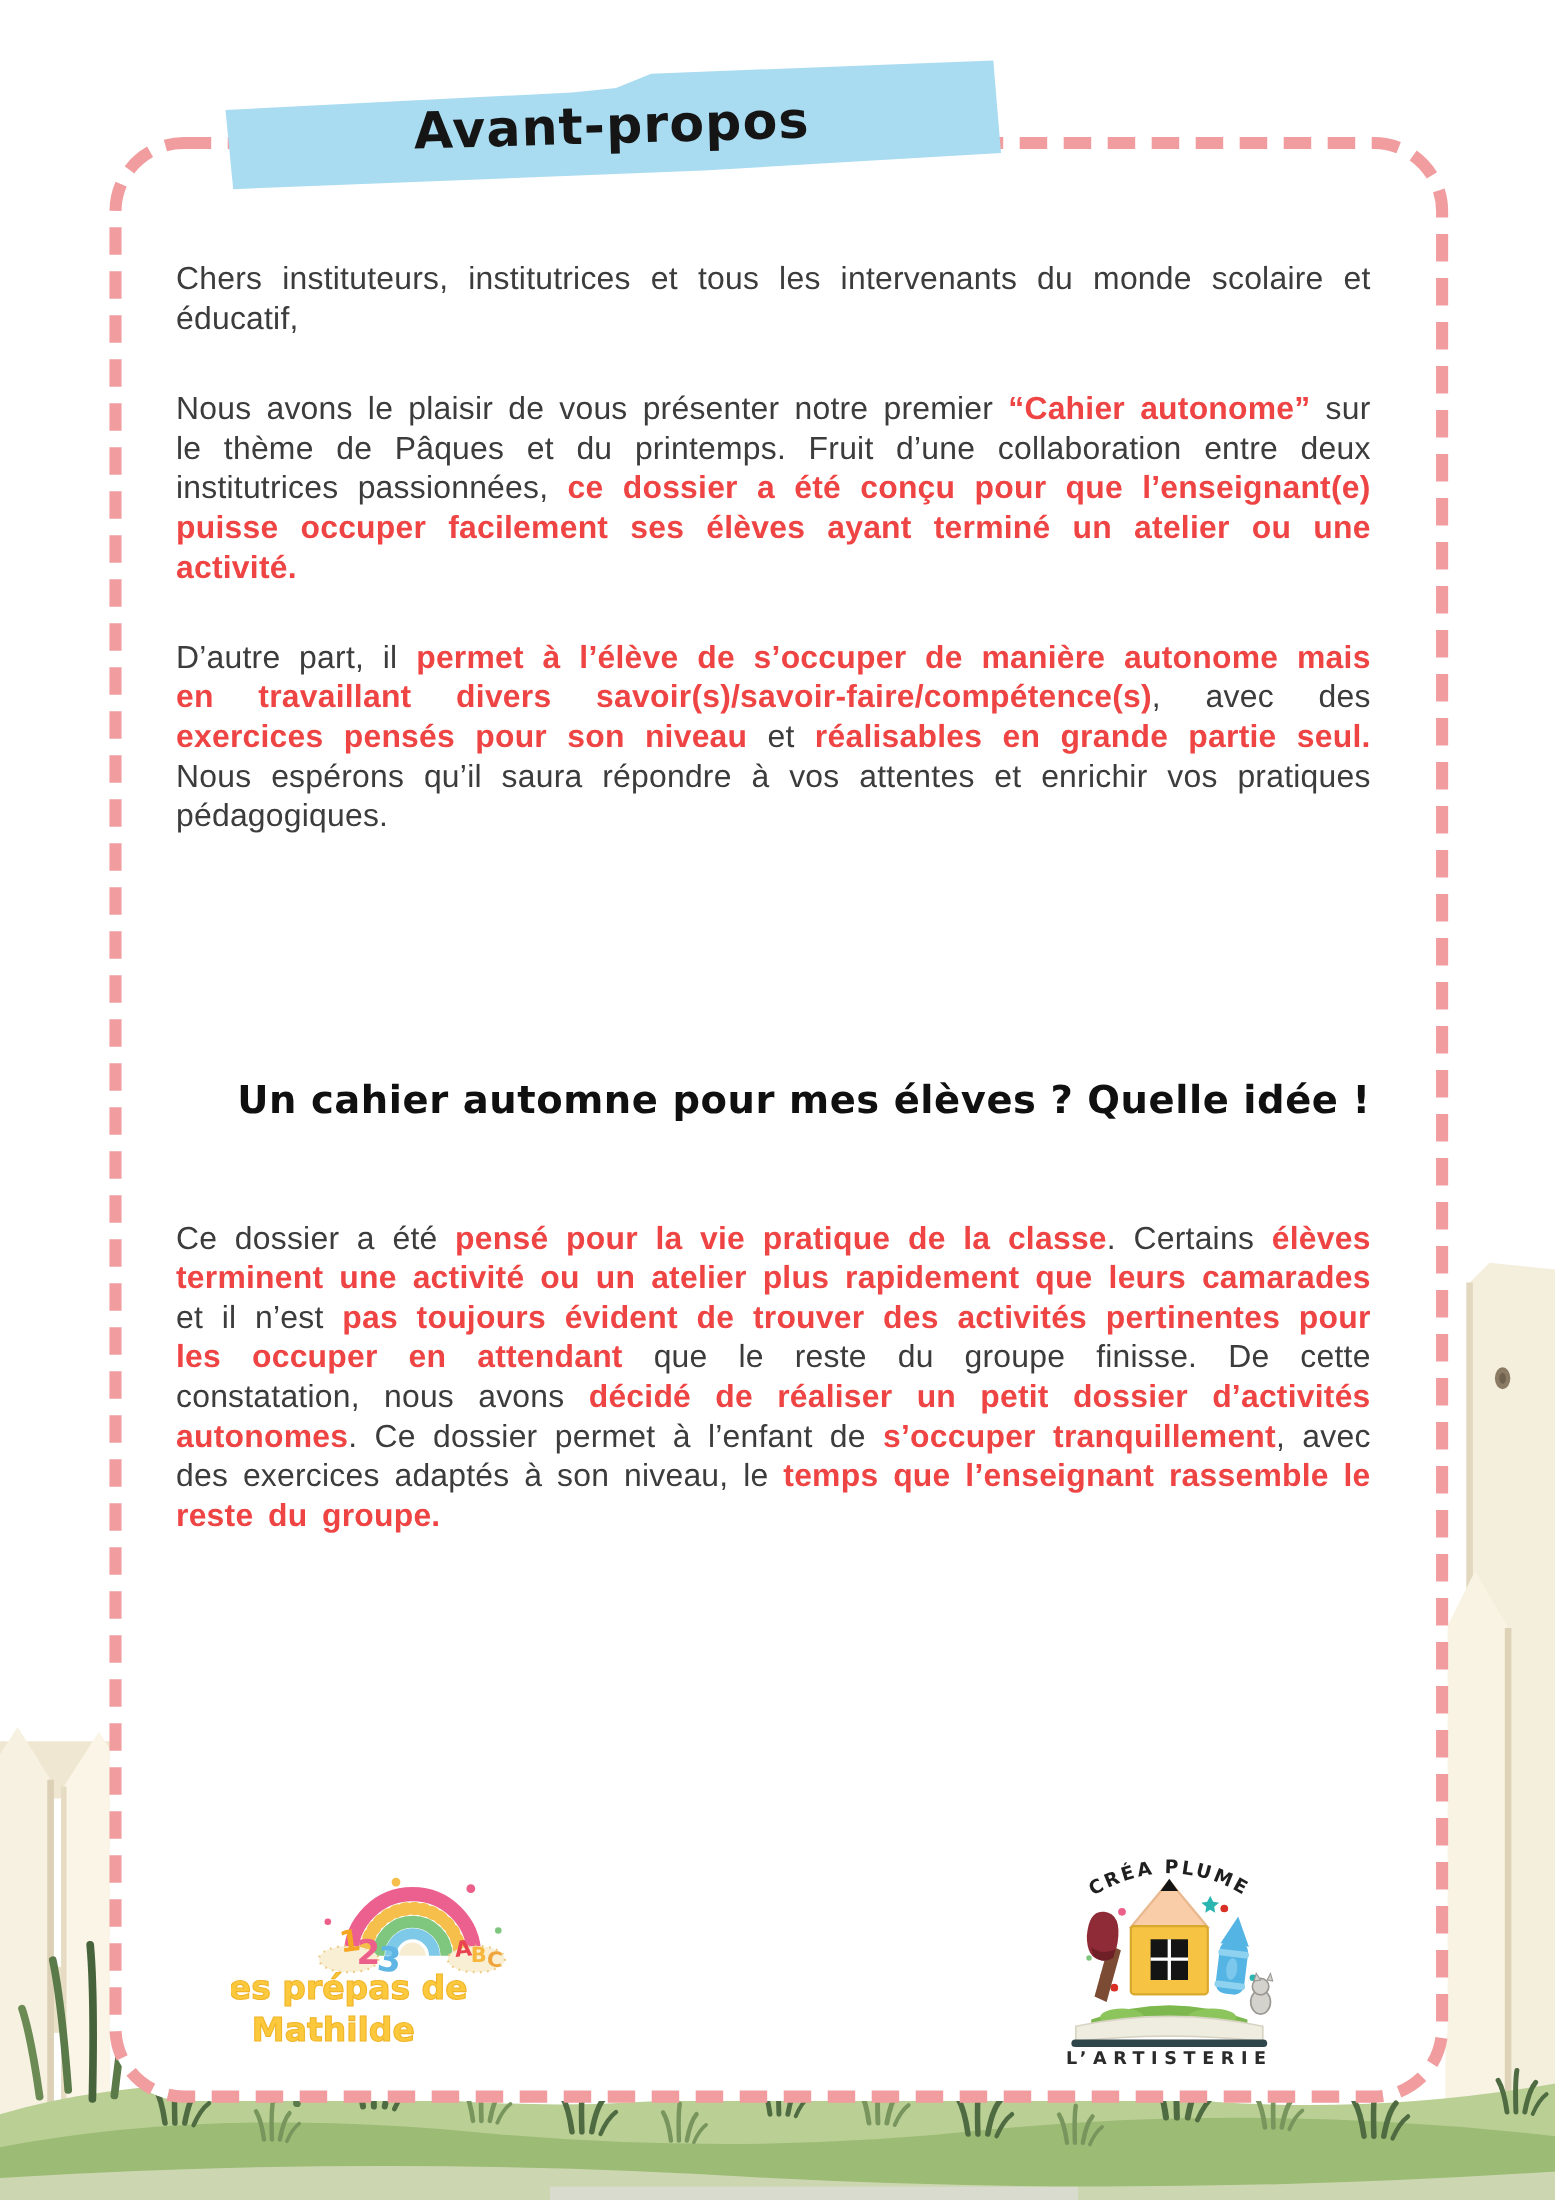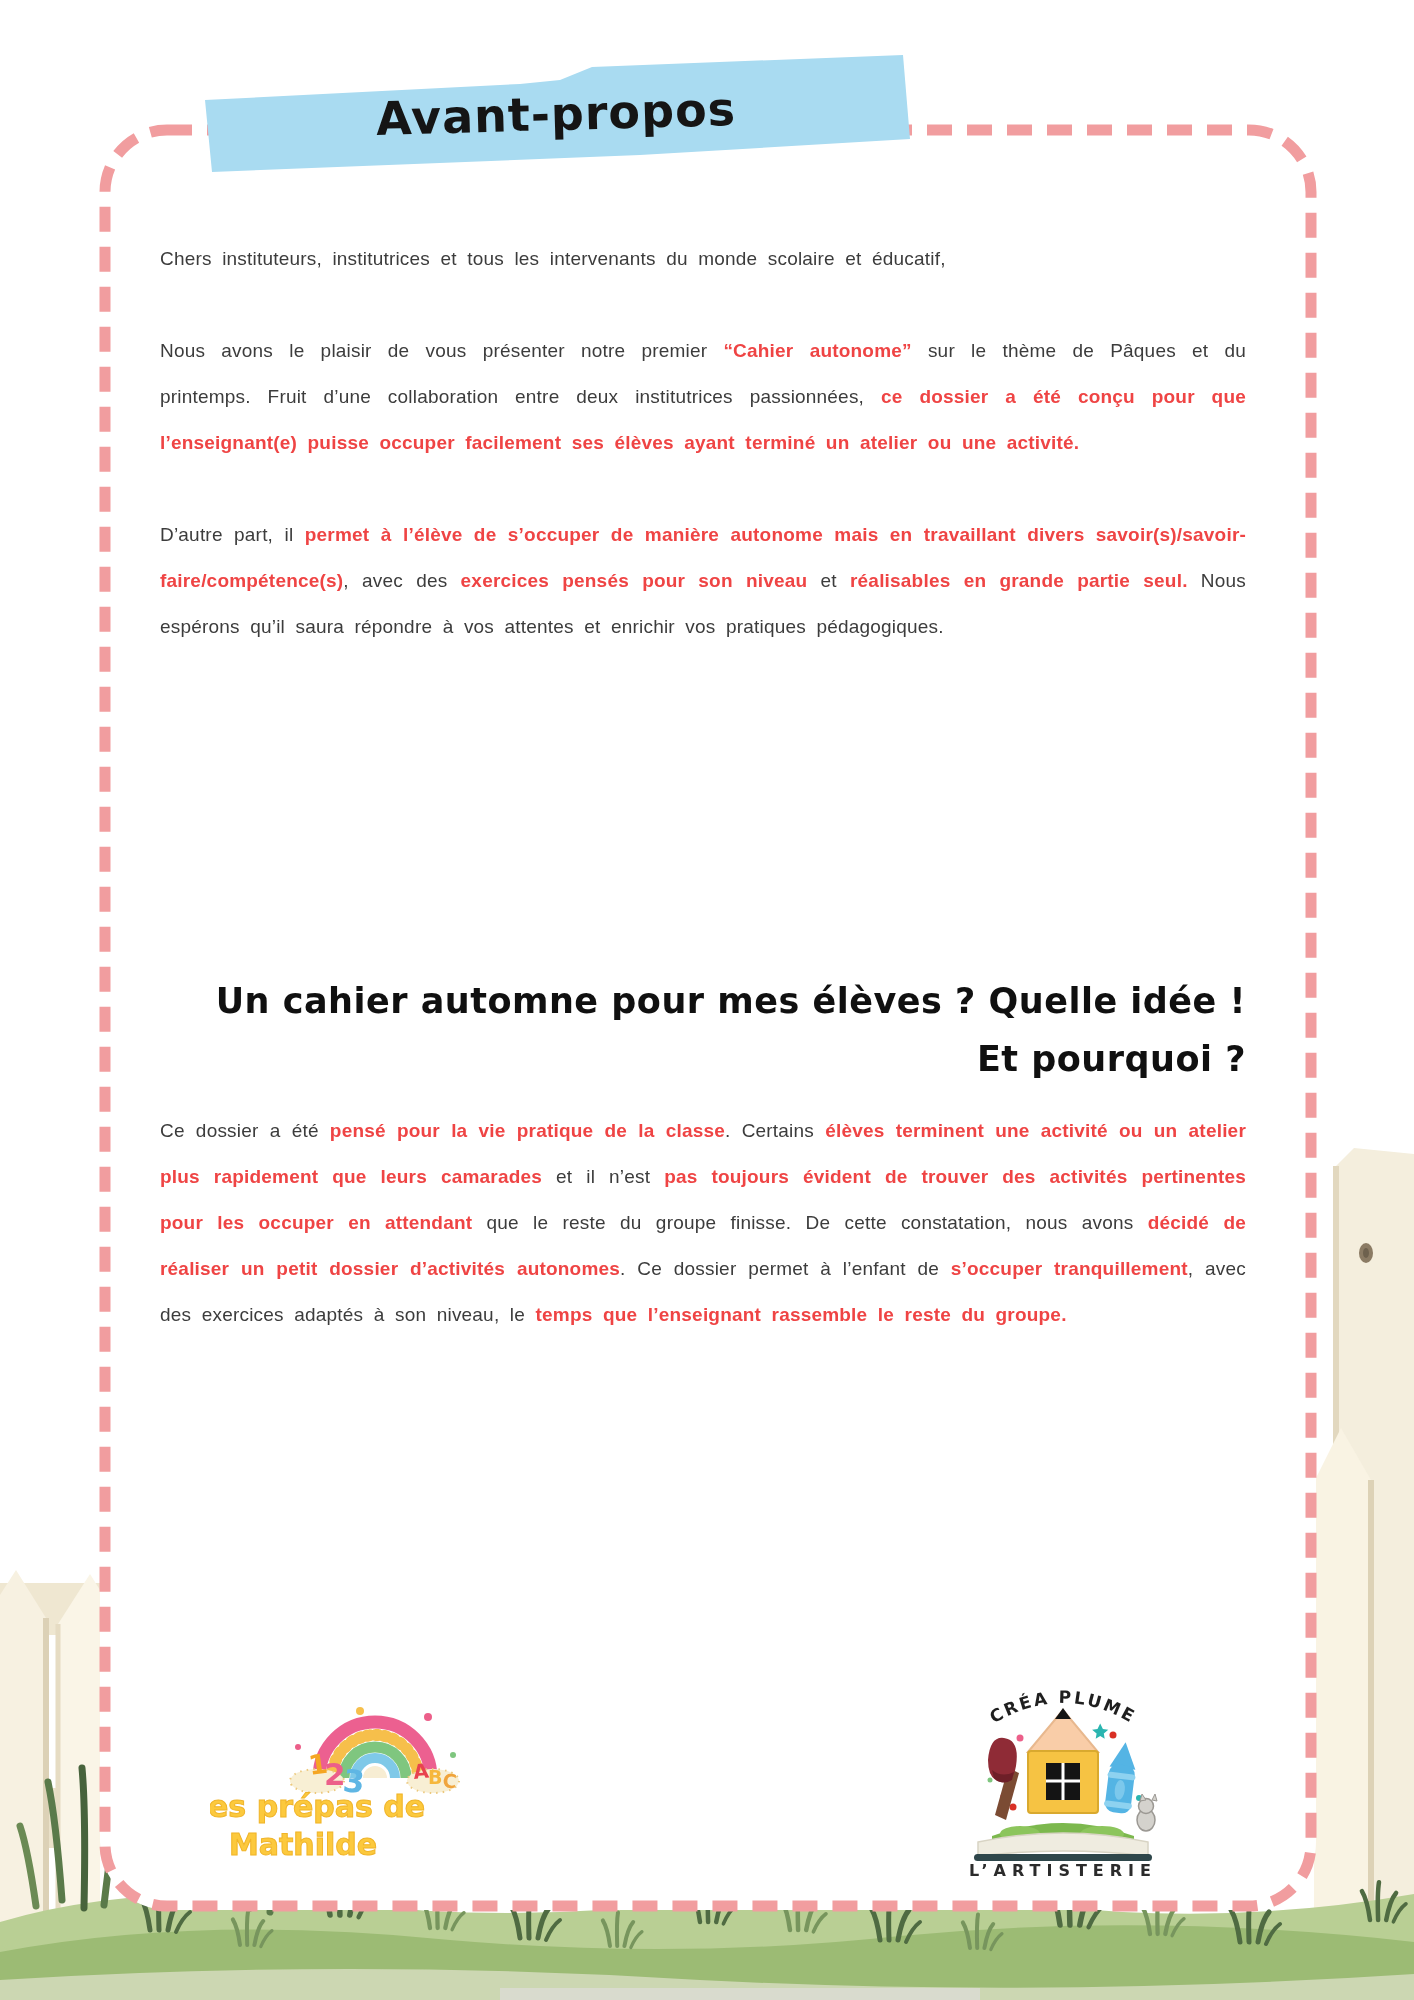--- a/index.html
+++ b/index.html
@@ -19,21 +19,21 @@
   .page-title{
     position:absolute;left:206px;top:76px;width:700px;height:76px;
     display:flex;align-items:center;justify-content:center;
     font-size:46px;font-weight:800;color:#151515;
     letter-spacing:1px;transform:rotate(-1.6deg);
     font-family:"DejaVu Sans","Liberation Sans",sans-serif;
   }
   
   .bodytext{
     position:absolute;left:160px;width:1086px;
-    font-size:19px;line-height:46px;color:#3c3c3c;
+    font-size:29px;line-height:36px;color:#3c3c3c;
     text-align:justify;word-spacing:5px;letter-spacing:0.2px;
   }
   .bodytext p{margin:0 0 46px 0;}
   .bodytext strong{color:#ef4444;font-weight:700;}
   #upper-text{top:236px;}
   #lower-text{top:1108px;}
   .mid-heading{
     position:absolute;left:160px;top:972px;width:1086px;
     text-align:right;font-weight:800;color:#101010;
     font-size:35px;line-height:58px;letter-spacing:0.5px;
@@ -124,21 +124,20 @@
 <div class="page-title">Avant-propos</div>
 
 <div class="bodytext" id="upper-text">
   <p><span>Chers instituteurs, institutrices et tous les intervenants du monde scolaire et éducatif,</span></p>
   <p><span>Nous avons le plaisir de vous présenter notre premier </span><strong>“Cahier autonome”</strong><span> sur le thème de Pâques et du printemps. Fruit d’une collaboration entre deux institutrices passionnées, </span><strong>ce dossier a été conçu pour que l’enseignant(e) puisse occuper facilement ses élèves ayant terminé un atelier ou une activité.</strong></p>
   <p><span>D’autre part, il </span><strong>permet à l’élève de s’occuper de manière autonome mais en travaillant divers savoir(s)/savoir-faire/compétence(s)</strong><span>, avec des </span><strong>exercices pensés pour son niveau</strong><span> et </span><strong>réalisables en grande partie seul.</strong><span> Nous espérons qu’il saura répondre à vos attentes et enrichir vos pratiques pédagogiques.</span></p>
 </div>
 
 <div class="mid-heading">
   <div>Un cahier automne pour mes élèves ? Quelle idée !</div>
-  <div>Et pourquoi ?</div>
 </div>
 
 <div class="bodytext" id="lower-text">
   <p><span>Ce dossier a été </span><strong>pensé pour la vie pratique de la classe</strong><span>. Certains </span><strong>élèves terminent une activité ou un atelier plus rapidement que leurs camarades</strong><span> et il n’est </span><strong>pas toujours évident de trouver des activités pertinentes pour les occuper en attendant</strong><span> que le reste du groupe finisse. De cette constatation, nous avons </span><strong>décidé de réaliser un petit dossier d’activités autonomes</strong><span>. Ce dossier permet à l’enfant de </span><strong>s’occuper tranquillement</strong><span>, avec des exercices adaptés à son niveau, le </span><strong>temps que l’enseignant rassemble le reste du groupe.</strong></p>
 </div>
 
 <svg class="logo-svg" id="logo-left" viewBox="0 0 250 245" aria-hidden="true">
   <g>
     <path d="M109,153 A56,56 0 0 1 221,153" fill="none" stroke="#ec6090" stroke-width="13"></path>
     <path d="M122,153 A43,43 0 0 1 208,153" fill="none" stroke="#f6bf4b" stroke-width="12" stroke-dasharray="2.5 6" stroke-linecap="round"></path>

